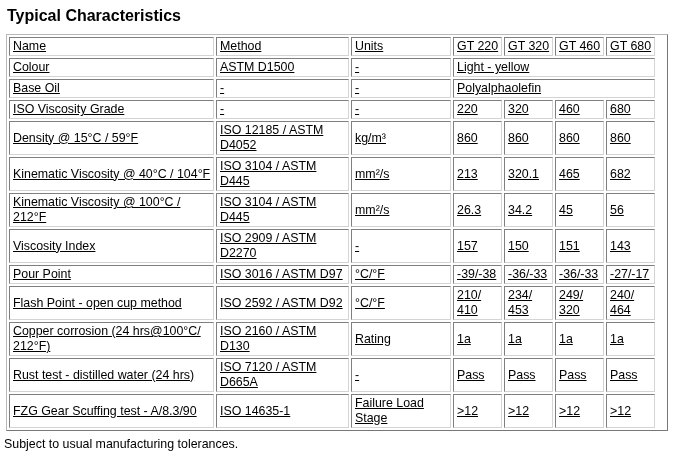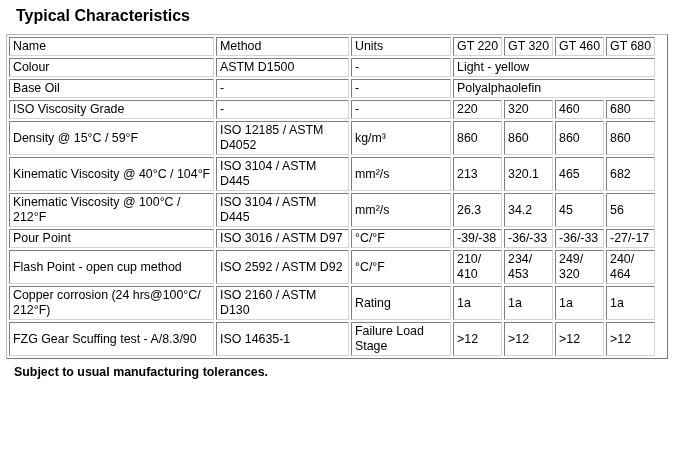--- a/index.html
+++ b/index.html
@@ -14,53 +14,53 @@
   }
   .page {
     width: 675px;
     min-height: 463px;
     position: relative;
   }
   .page-title {
     font-size: 16px;
     font-weight: bold;
     line-height: 19px;
-    margin: 6px 0 0 16px;
+    margin: 6px 0 0 7px;
     letter-spacing: 0;
   }
   table.chars {
     table-layout: fixed;
     width: 662px;
     margin: 9px 0 0 6px;
     border-collapse: separate;
     border-spacing: 2px;
     border: 1px solid;
     border-color: #b8b8b8 #777777 #777777 #b8b8b8;
     background: #ffffff;
+    text-decoration: underline;
   }
   table.chars td {
     border: 1px solid;
     border-color: #7f7f7f #d4d4d4 #d4d4d4 #7f7f7f;
     background: #ffffff;
     padding: 1px 2px 1px 3px;
     vertical-align: middle;
     line-height: 15px;
     overflow: hidden;
     word-wrap: break-word;
   }
   table.chars td.col-span { text-align: left; }
   table.chars td.spacer {
     border: none;
     background: transparent;
     padding: 0;
   }
   .footer-note {
-    margin: 6px 0 0 14px;
+    margin: 6px 0 0 4px;
     line-height: 15px;
-    font-weight: bold;
   }
 </style>
 </head>
 <body>
 
 <div class="page">
 
   <h1 class="page-title">Typical Characteristics</h1>
 
   <table class="chars">
@@ -135,20 +135,30 @@
           <td class="col-name">Kinematic Viscosity @ 100°C / 212°F</td>
           <td class="col-method">ISO 3104 / ASTM D445</td>
           <td class="col-units">mm²/s</td>
           <td class="col-val">26.3</td>
           <td class="col-val">34.2</td>
           <td class="col-val">45</td>
           <td class="col-val">56</td>
           <td class="spacer"></td>
         </tr>
         <tr>
+          <td class="col-name">Viscosity Index</td>
+          <td class="col-method">ISO 2909 / ASTM D2270</td>
+          <td class="col-units">-</td>
+          <td class="col-val">157</td>
+          <td class="col-val">150</td>
+          <td class="col-val">151</td>
+          <td class="col-val">143</td>
+          <td class="spacer"></td>
+        </tr>
+        <tr>
           <td class="col-name">Pour Point</td>
           <td class="col-method">ISO 3016 / ASTM D97</td>
           <td class="col-units">°C/°F</td>
           <td class="col-val">-39/-38</td>
           <td class="col-val">-36/-33</td>
           <td class="col-val">-36/-33</td>
           <td class="col-val">-27/-17</td>
           <td class="spacer"></td>
         </tr>
         <tr>
@@ -165,20 +175,30 @@
           <td class="col-name">Copper corrosion (24 hrs@100°C/ 212°F)</td>
           <td class="col-method">ISO 2160 / ASTM D130</td>
           <td class="col-units">Rating</td>
           <td class="col-val">1a</td>
           <td class="col-val">1a</td>
           <td class="col-val">1a</td>
           <td class="col-val">1a</td>
           <td class="spacer"></td>
         </tr>
         <tr>
+          <td class="col-name">Rust test - distilled water (24 hrs)</td>
+          <td class="col-method">ISO 7120 / ASTM D665A</td>
+          <td class="col-units">-</td>
+          <td class="col-val">Pass</td>
+          <td class="col-val">Pass</td>
+          <td class="col-val">Pass</td>
+          <td class="col-val">Pass</td>
+          <td class="spacer"></td>
+        </tr>
+        <tr>
           <td class="col-name">FZG Gear Scuffing test - A/8.3/90</td>
           <td class="col-method">ISO 14635-1</td>
           <td class="col-units">Failure Load Stage</td>
           <td class="col-val">&gt;12</td>
           <td class="col-val">&gt;12</td>
           <td class="col-val">&gt;12</td>
           <td class="col-val">&gt;12</td>
           <td class="spacer"></td>
         </tr>
       </tbody>

